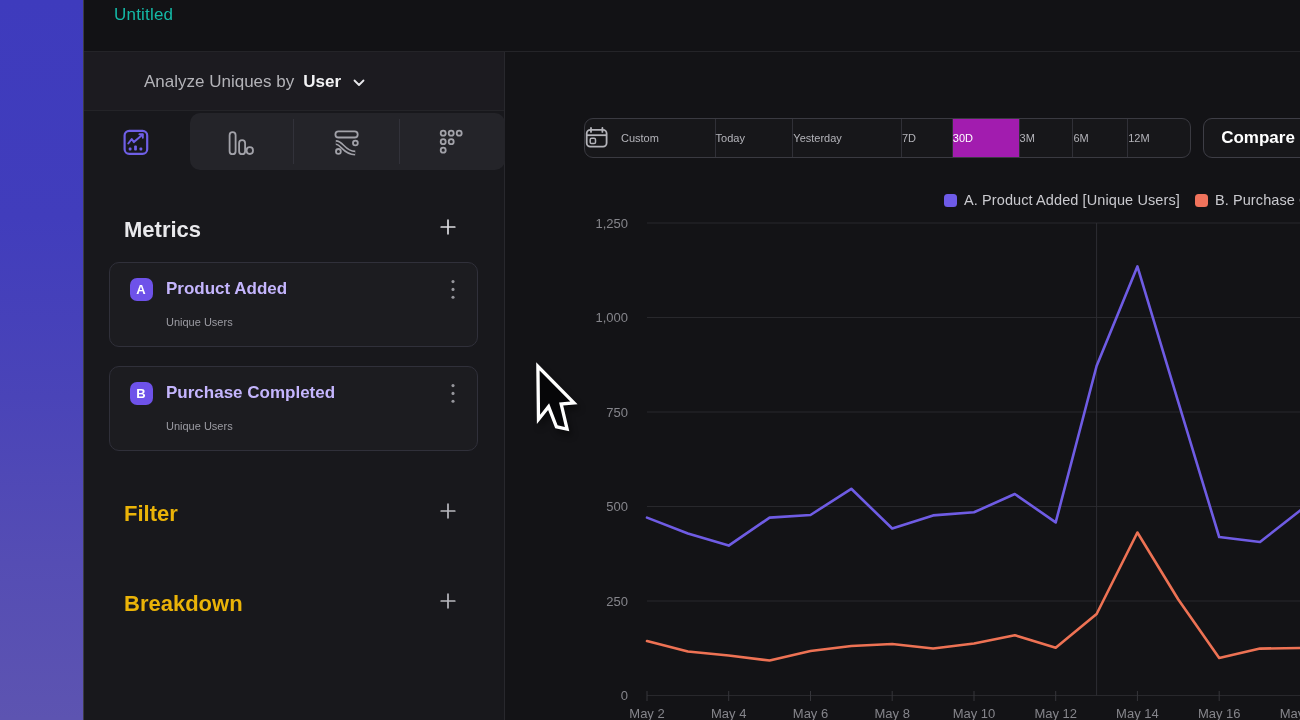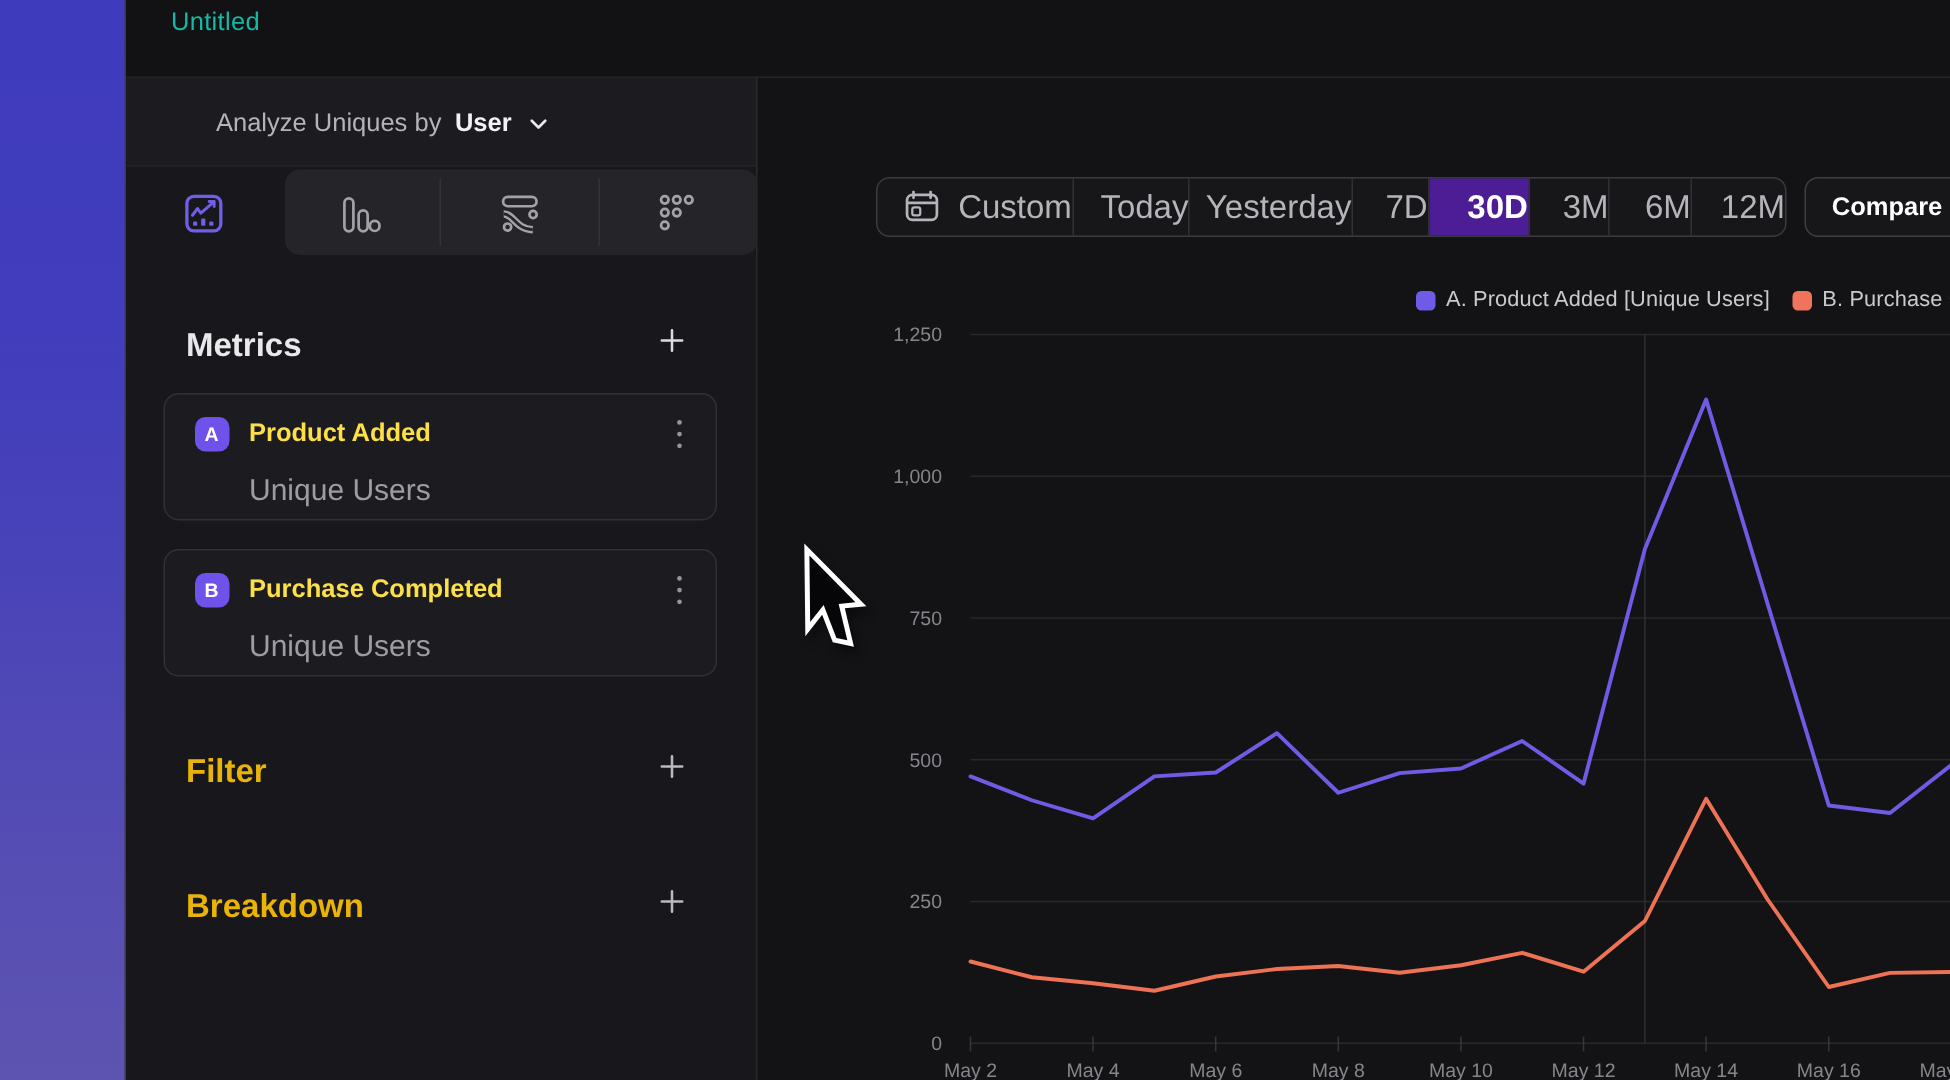--- a/index.html
+++ b/index.html
@@ -29,30 +29,30 @@
 
   
   .sechead { position:absolute; left:40px; right:40px; height:20px; }
   .sechead .h { font-size:22px; font-weight:700; color:#e9e9ec; }
   .sechead .hg { color:#eab308; }
 
   .card { position:absolute; left:25px; width:369px; height:85px; background:#1c1c20;
     border:1px solid #30303a; border-radius:10px; }
   .badge { position:absolute; left:19.5px; top:14.5px; width:23px; height:23px; border-radius:7px;
     background:#6e52e9; color:#fff; font-size:13px; font-weight:700; text-align:center; line-height:23px; }
-  .card .name { position:absolute; left:56px; top:16px; font-size:17px; font-weight:700; color:#fde047; }
-  .card .sub  { position:absolute; left:56px; top:53px; font-size:20px; color:#9c9ca3; }
+  .card .name { position:absolute; left:56px; top:16px; font-size:17px; font-weight:700; color:#c4b5fd; }
+  .card .sub  { position:absolute; left:56px; top:53px; font-size:11px; color:#9c9ca3; }
 
   
   .rangebar { left:584px; top:118px; width:607px; height:40px; border:1px solid #3a3a41; border-radius:9px;
     background:#17171a; display:flex; align-items:stretch; }
-  .seg { display:flex; align-items:center; justify-content:flex-end; font-size:22px; color:#b4b4ba;
+  .seg { display:flex; align-items:center; justify-content:flex-start; font-size:11px; color:#b4b4ba;
     border-right:1px solid #303037; }
   .seg:last-child { border-right:none; }
-  .seg.on { background:#4c1d95; color:#fff; font-weight:700; }
+  .seg.on { background:#a21caf; color:#fff; font-weight:400; }
   .compare { left:1203px; top:118px; width:110px; height:40px; border:1px solid #3e3e46; border-radius:9px;
     color:#fff; font-size:17px; font-weight:700; display:flex; align-items:center; justify-content:center; background:#17171a; }
 
   
   .legend { left:944px; top:192px; height:16px; display:flex; align-items:center; white-space:nowrap;
     font-size:14.5px; letter-spacing:.1px; color:#c9c9ce; }
   .sw { width:13px; height:13px; border-radius:3.5px; margin-right:7px; display:inline-block; }
 </style>
 </head>
 <body>

